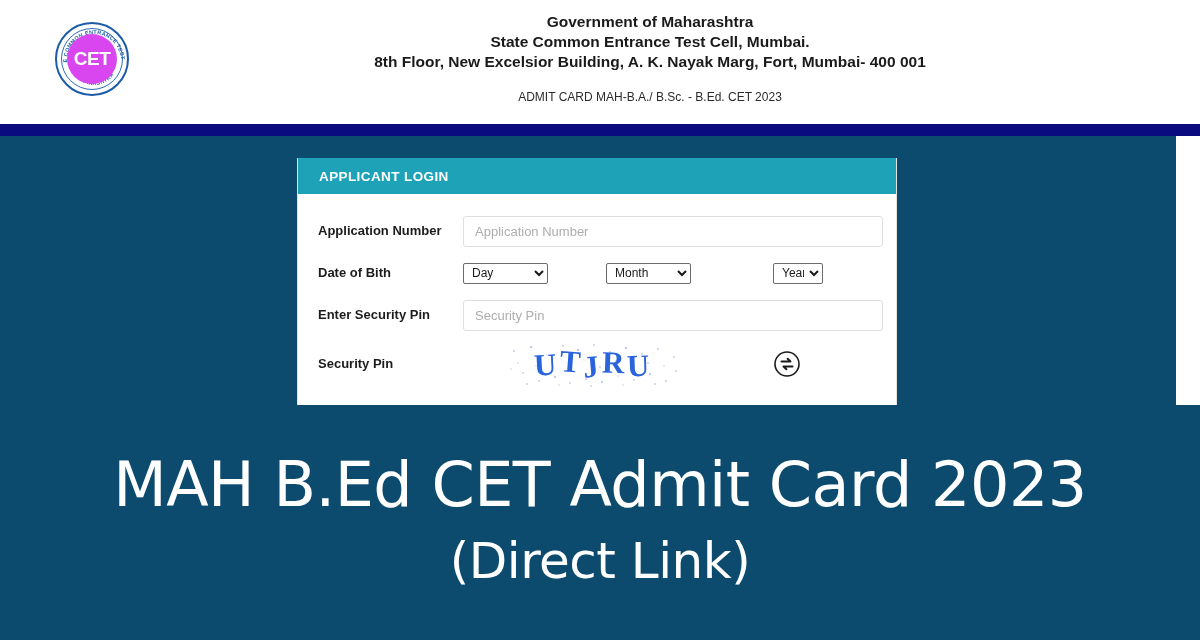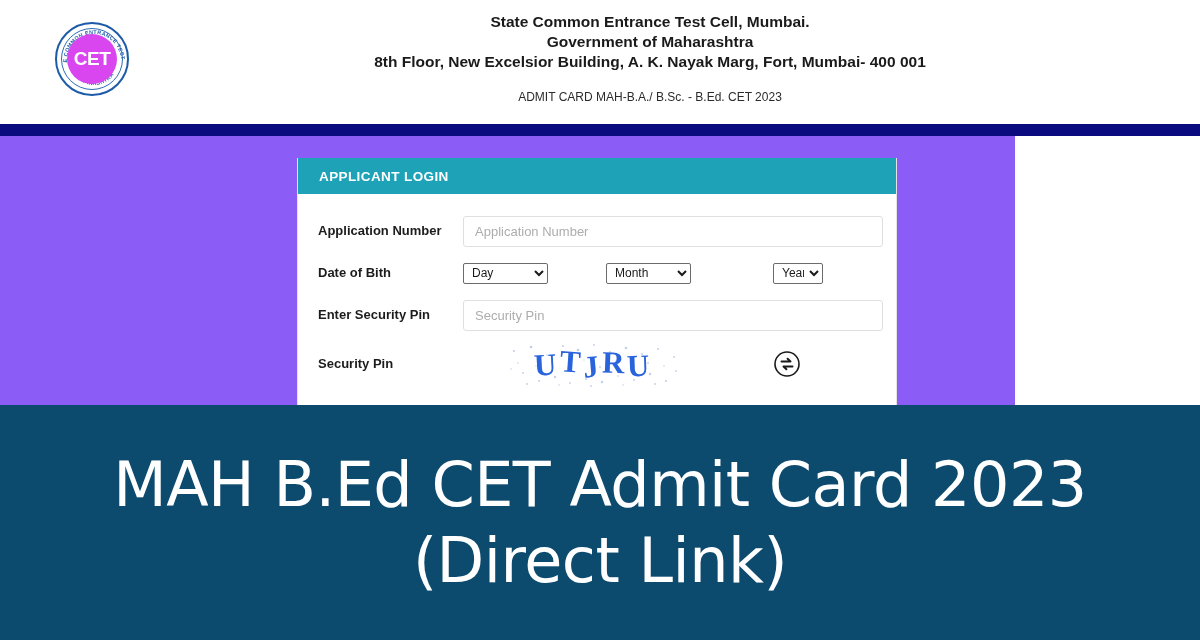--- a/index.html
+++ b/index.html
@@ -120,23 +120,23 @@
     width: 1200px;
     height: 12px;
     background: #0b0b80;
   }
 
   
   .page-body {
     position: absolute;
     left: 0;
     top: 136px;
-    width: 1015px;
+    width: 1176px;
     height: 269px;
-    background: #8b5cf6;
+    background: #0c4a6e;
   }
 
   .login-panel {
     position: absolute;
     left: 297px;
     top: 22px;
     width: 600px;
     background: #ffffff;
     border: 1px solid #e4e4e4;
     border-top: none;
@@ -290,21 +290,21 @@
     color: #ffffff;
     font-size: 62px;
     line-height: 76px;
     font-weight: normal;
     letter-spacing: -0.5px;
     white-space: nowrap;
     font-family: "DejaVu Sans", sans-serif;
   }
   .banner-line2 {
     color: #ffffff;
-    font-size: 62px;
+    font-size: 50px;
     line-height: 76px;
     font-weight: normal;
     letter-spacing: -0.5px;
     white-space: nowrap;
     font-family: "DejaVu Sans", sans-serif;
   }
 </style>
 </head>
 <body>
 
@@ -327,22 +327,22 @@
             <textPath href="#arcBot" startOffset="50%" text-anchor="middle">MAHARASHTRA</textPath>
           </text>
         </svg>
         <div class="logo-core">
           <span class="logo-core-text">CET</span>
         </div>
       </div>
     </div>
 
     <div class="header-text">
+      <div class="header-line">Government of Maharashtra</div>
       <div class="header-line">State Common Entrance Test Cell, Mumbai.</div>
-      <div class="header-line">Government of Maharashtra</div>
       <div class="header-line">8th Floor, New Excelsior Building, A. K. Nayak Marg, Fort, Mumbai- 400 001</div>
       <div class="header-sub">ADMIT CARD MAH-B.A./ B.Sc. - B.Ed. CET 2023</div>
     </div>
   </div>
 
   <div class="navy-bar"></div>
 
   <div class="page-body">
 
     <div class="login-panel">

